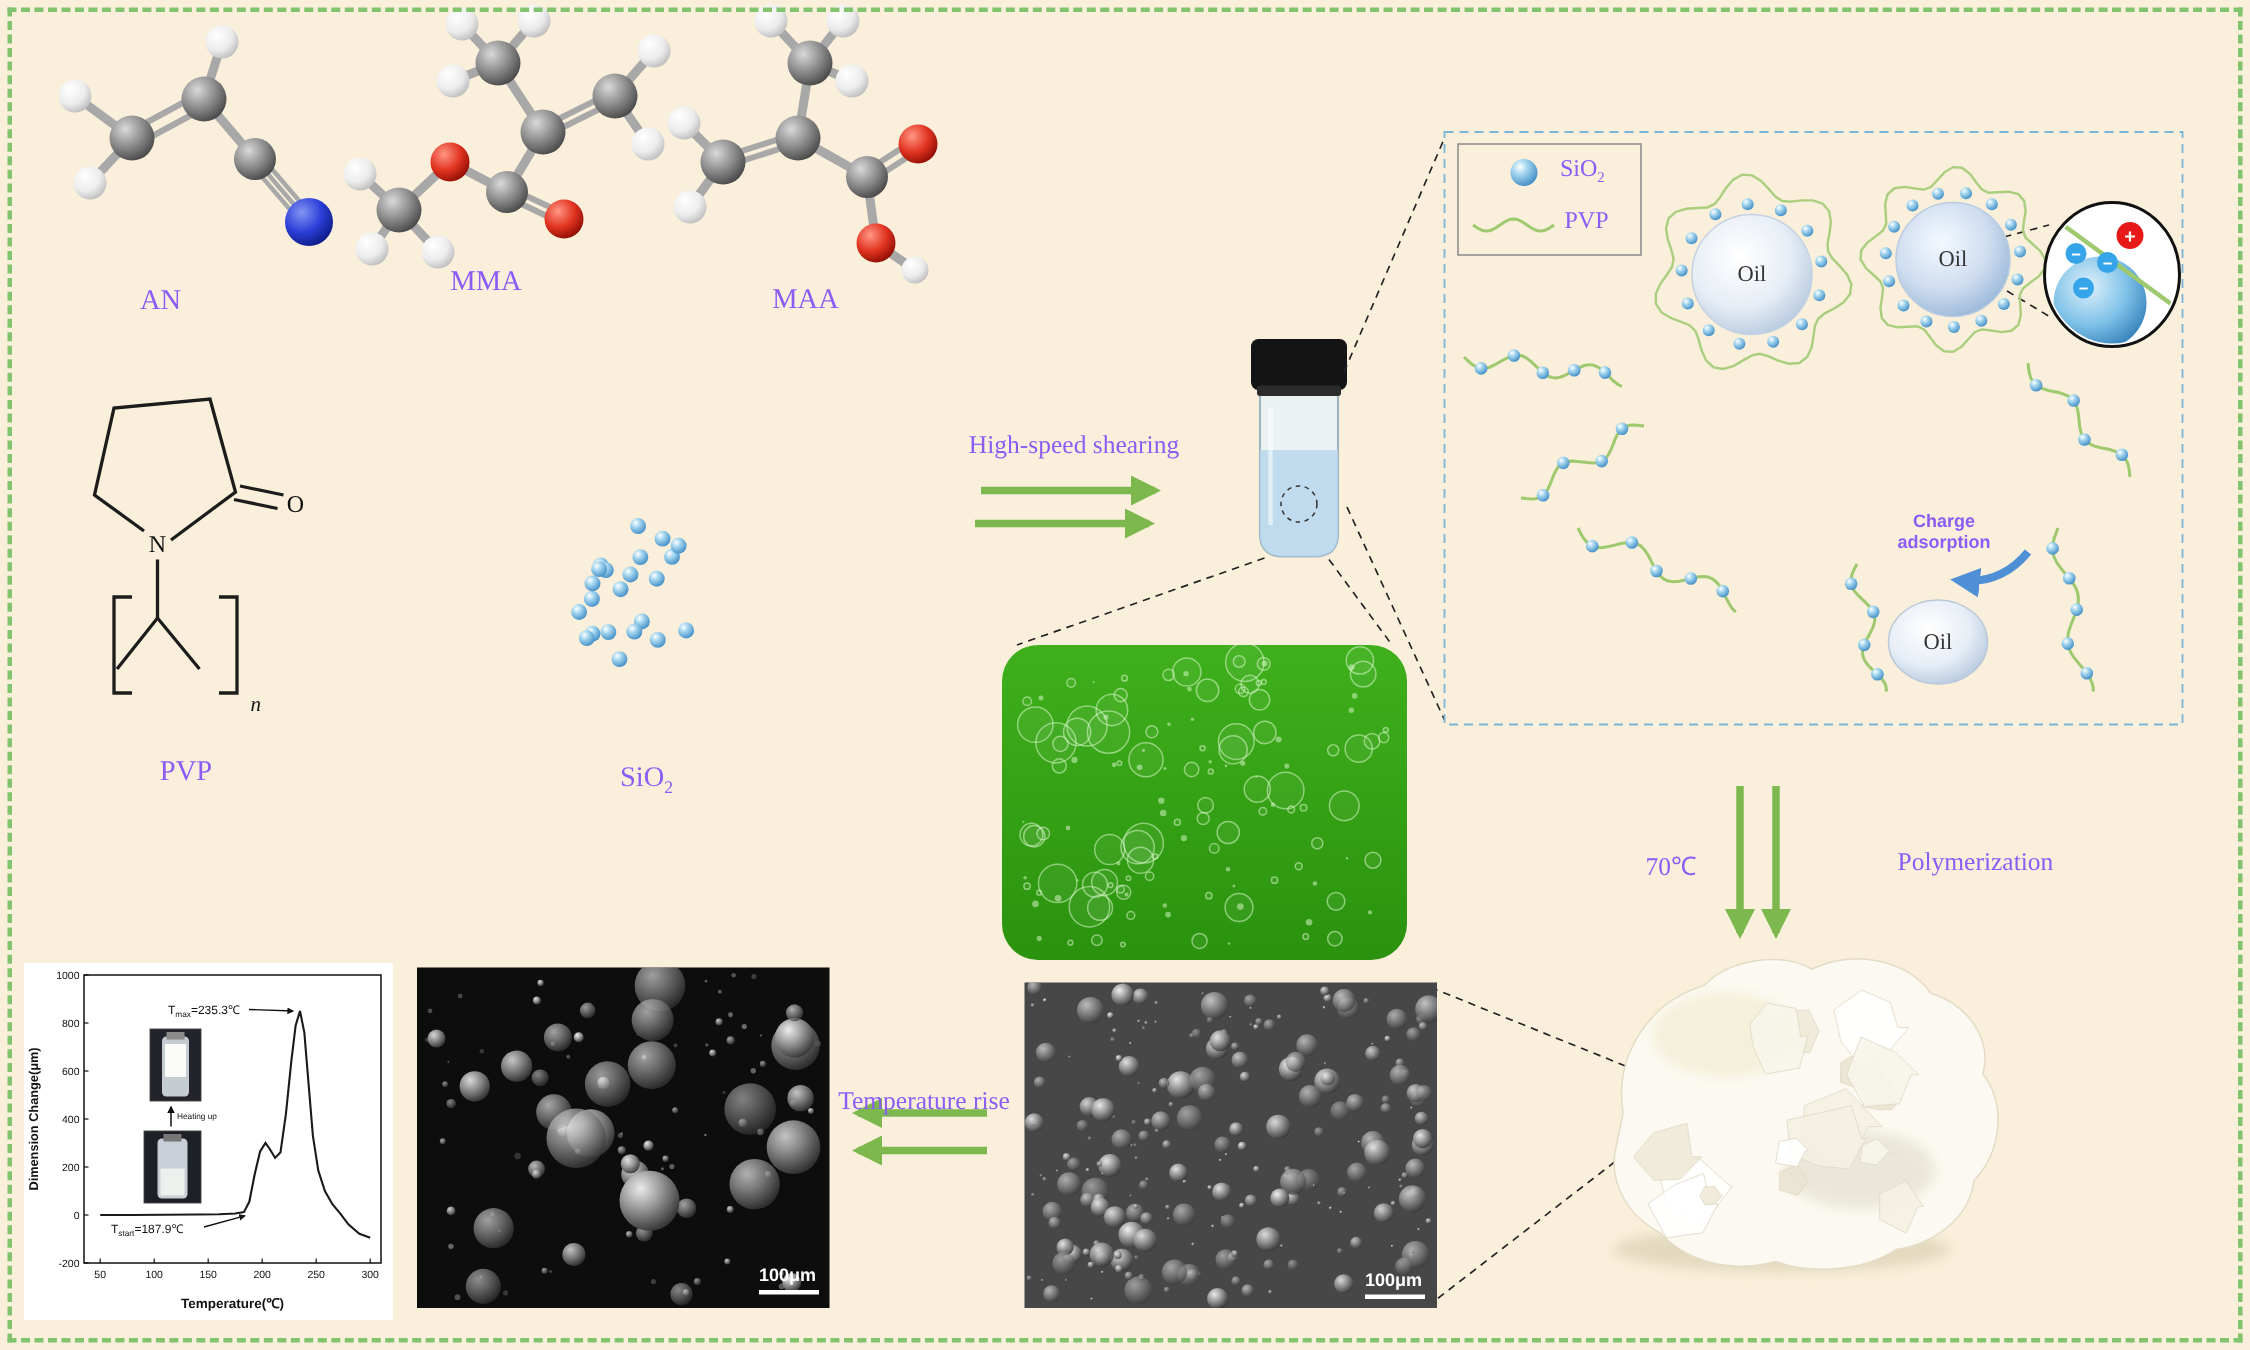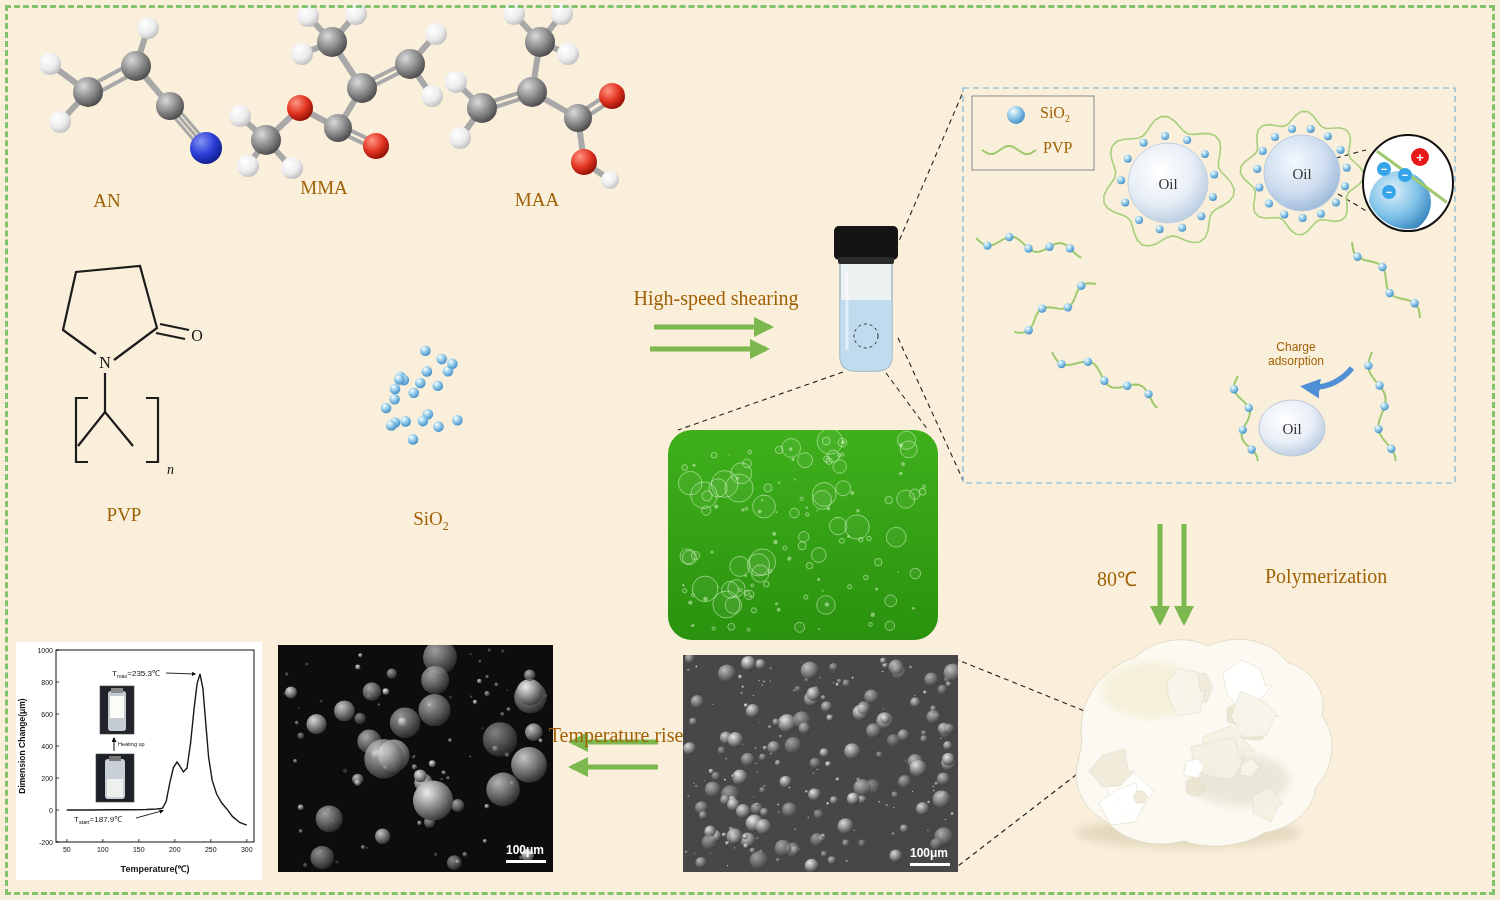--- a/index.html
+++ b/index.html
@@ -2,28 +2,28 @@
 <html><head>
 <meta charset="utf-8">
 <style>
   html,body{margin:0;padding:0;background:#ffffff;}
   #fig{position:relative;width:1500px;height:900px;background:#f9efda;overflow:hidden;
        font-family:"Liberation Serif",serif;}
   #frame{position:absolute;left:5px;top:5px;right:5px;bottom:5px;border:3px dashed #82c36d;pointer-events:none;}
   #scene,#chartwrap{position:absolute;}
   #scene{left:0;top:0;}
   #chartwrap{left:16px;top:642px;width:246px;height:238px;}
-  .lbl{position:absolute;color:#a16207;white-space:nowrap;}
+  .lbl{position:absolute;color:#8b5cf6;white-space:nowrap;}
   .center{transform:translateX(-50%);}
   .mid{transform:translate(-50%,-50%);}
   .big{font-size:19px;}
-  .proc{font-size:20px;}
+  .proc{font-size:17px;}
   .leg{font-size:16px;}
   .oil{font-size:15px;color:#333;}
-  .charge{font-size:12px;font-family:"Liberation Sans",sans-serif;text-align:center;line-height:1.2;}
+  .charge{font-size:12px;font-family:"Liberation Sans",sans-serif;text-align:center;line-height:1.2;font-weight:bold;}
   .scale{font-size:12px;font-weight:bold;color:#fff;font-family:"Liberation Sans",sans-serif;text-align:right;}
   sub{font-size:0.62em;}
 </style>
 </head>
 <body>
 
 <div id="fig">
 
 <svg id="scene" width="1500" height="900">
   <defs>
@@ -928,21 +928,21 @@
       </svg>
 </div>
 
 <div class="lbl big center" style="left:107px;top:190px">AN</div>
 <div class="lbl big center" style="left:324px;top:177px">MMA</div>
 <div class="lbl big center" style="left:537px;top:189px">MAA</div>
 <div class="lbl big center" style="left:124px;top:504px">PVP</div>
 <div class="lbl big center" style="left:431px;top:508px"><span>SiO</span><sub>2</sub></div>
 
 <div class="lbl proc center" style="left:716px;top:287px">High-speed shearing</div>
-<div class="lbl proc" style="left:1097px;top:565px">80℃</div>
+<div class="lbl proc" style="left:1097px;top:565px">70℃</div>
 <div class="lbl proc" style="left:1265px;top:565px">Polymerization</div>
 <div class="lbl proc center" style="left:616px;top:724px">Temperature rise</div>
 
 <div class="lbl leg" style="left:1040px;top:104px"><span>SiO</span><sub>2</sub></div>
 <div class="lbl leg" style="left:1043px;top:139px">PVP</div>
 
 <div class="lbl oil mid" style="left:1168px;top:184px">Oil</div>
 <div class="lbl oil mid" style="left:1302px;top:174px">Oil</div>
 <div class="lbl oil mid" style="left:1292px;top:429px">Oil</div>
 

